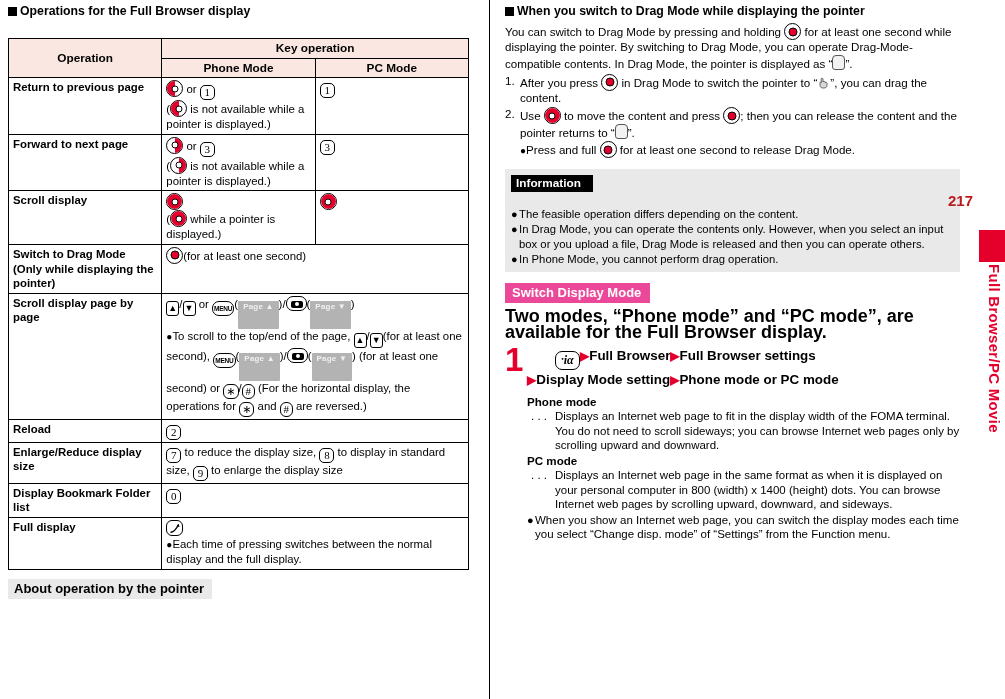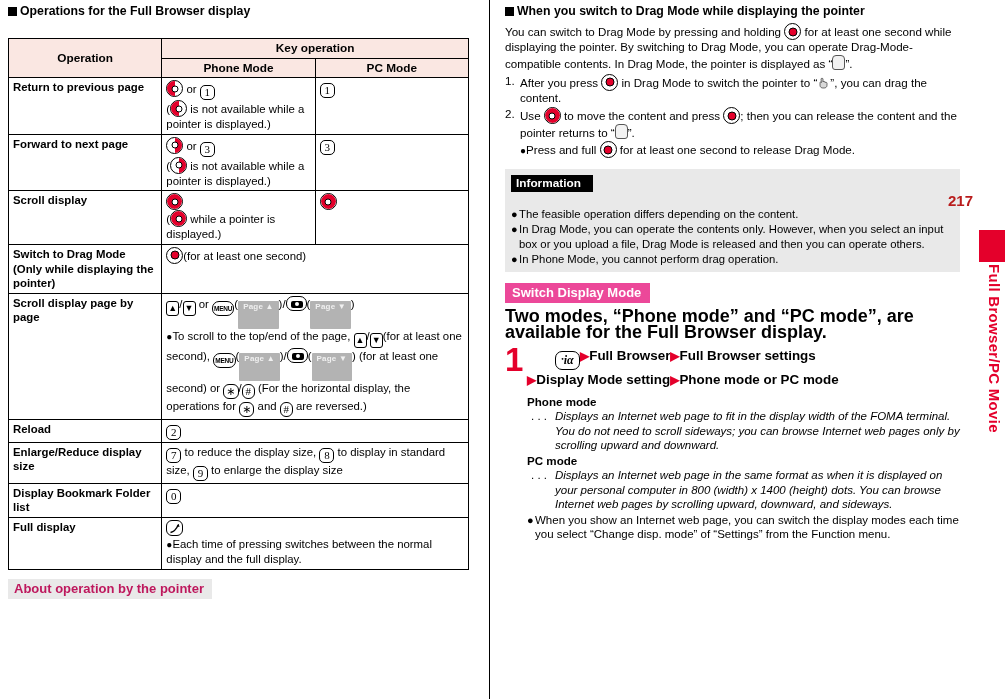--- a/index.html
+++ b/index.html
@@ -137,21 +137,21 @@
     font-size:12px;line-height:15px;text-align:center;vertical-align:-4px;
     font-family:"Liberation Serif", serif;font-style:italic;padding:0 2px;
     position:relative;font-weight:bold;margin-left:28px;
   }
 
   
   .bt{font-size:11.6px;line-height:14.8px;margin:0;}
 
   
   .redbar{
-    display:inline-block;background:#e9e9e9;color:#be185d;
+    display:inline-block;background:#e9e9e9;color:#000000;
     font-weight:bold;font-size:13px;line-height:18px;
     padding:1px 8px 1px 6px;margin:9px 0 4px 0;
   }
   
   .graybar{
     display:inline-block;background:#ec4899;color:#ffffff;
     font-weight:bold;font-size:13px;line-height:18px;
     padding:1px 9px 1px 7px;margin:7px 0 5px 0;
   }
 
@@ -173,21 +173,21 @@
     color:#e4002b;font-weight:bold;font-size:33px;line-height:29px;
     font-family:"Liberation Sans", sans-serif;flex:none;width:22px;
   }
   .steptxt{flex:1;font-weight:bold;font-size:13.4px;line-height:19px;padding-top:1px;}
   .tri{color:#e4002b;font-size:12px;}
 
   .defn{margin-top:4px;}
   .defn .term{font-weight:bold;font-size:11.6px;line-height:15px;}
   .defn .desc{display:flex;font-size:11.5px;line-height:14.6px;}
   .defn .desc .lead{flex:none;width:24px;padding-left:4px;}
-  .defn .desc .body{flex:1;font-style:italic;}
+  .defn .desc .body{flex:1;}
 
   
   .tabwrap{
     position:absolute;right:0;top:230px;width:26px;height:469px;
   }
   .tabblock{
     position:absolute;right:0;top:0;width:26px;height:32px;background:#e4002b;
   }
   .tablabel{
     position:absolute;right:2px;top:34px;

